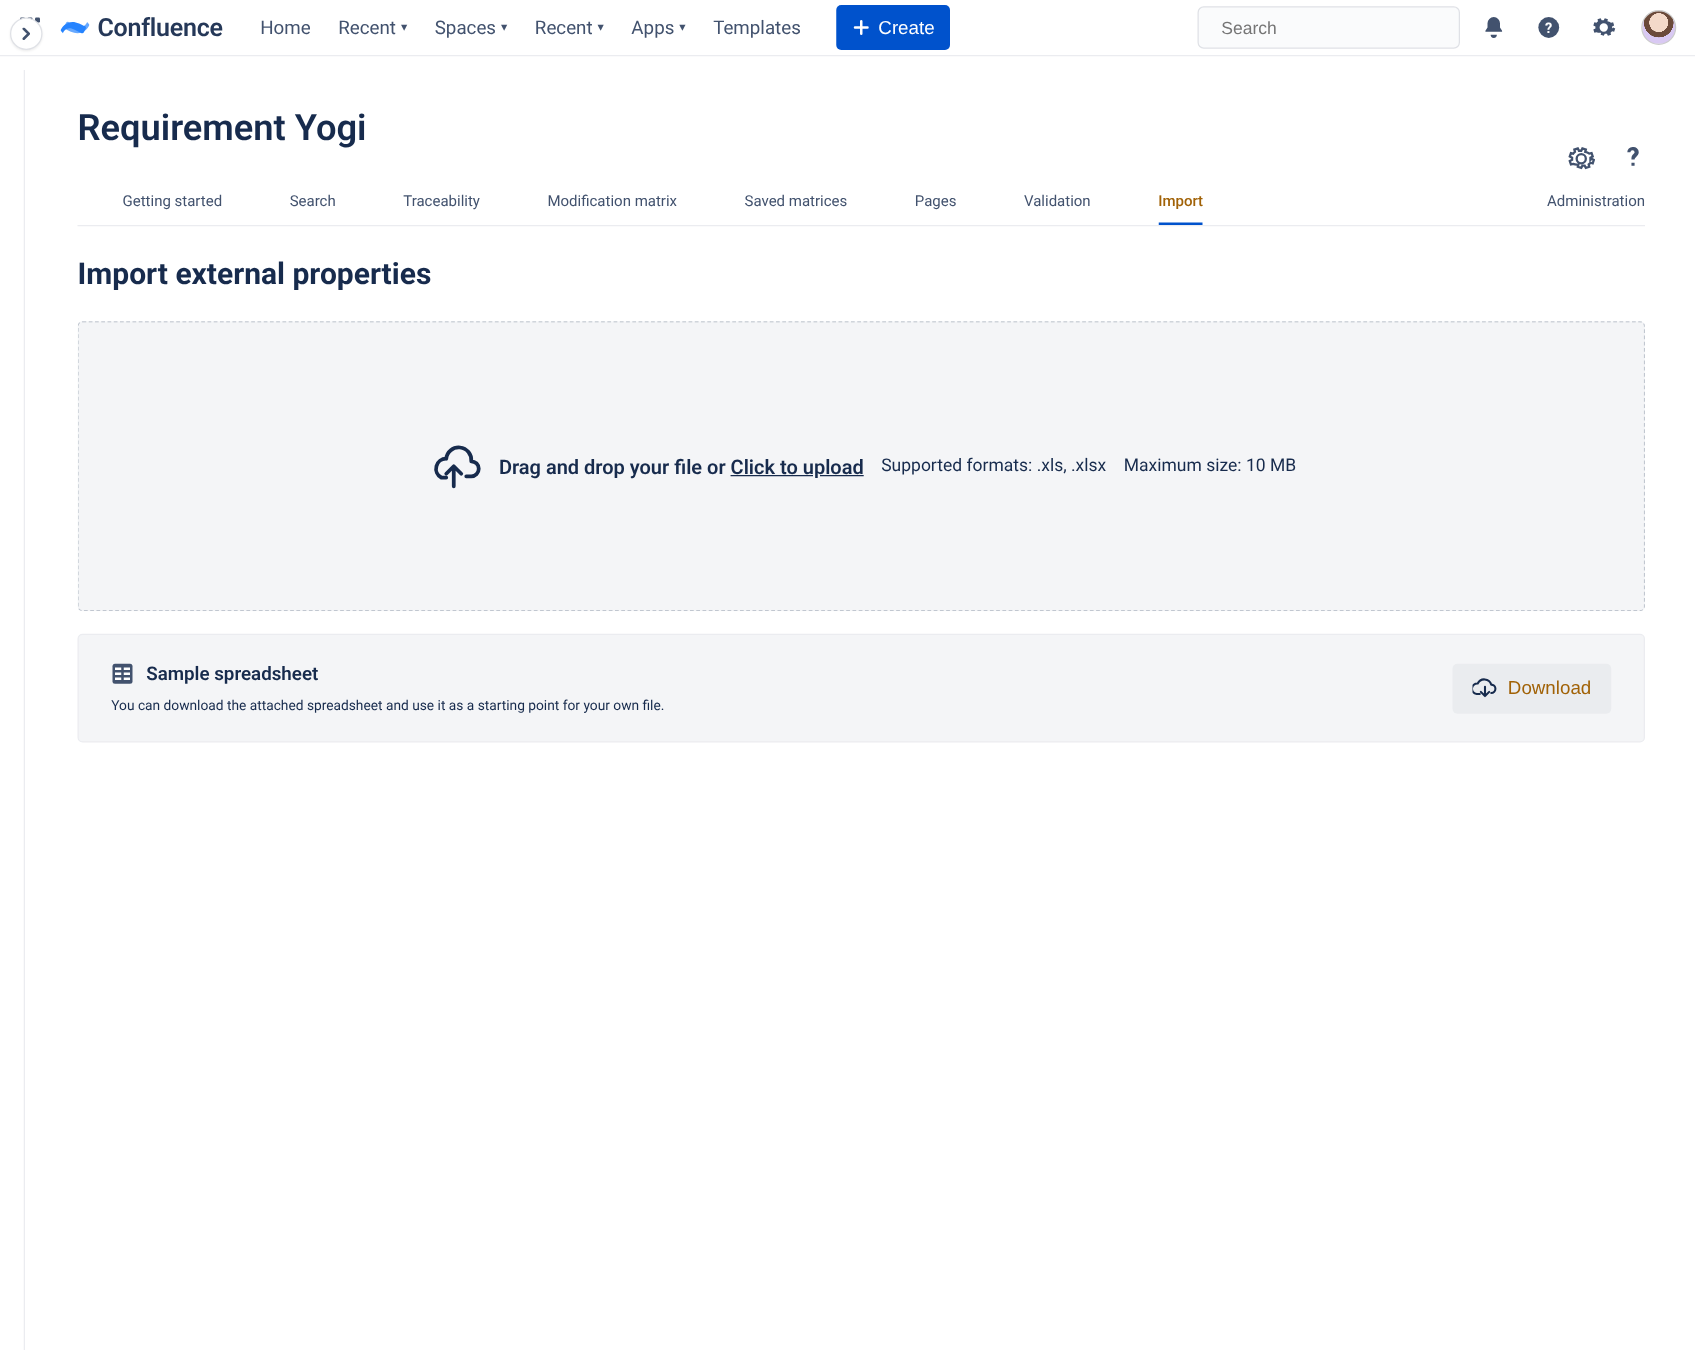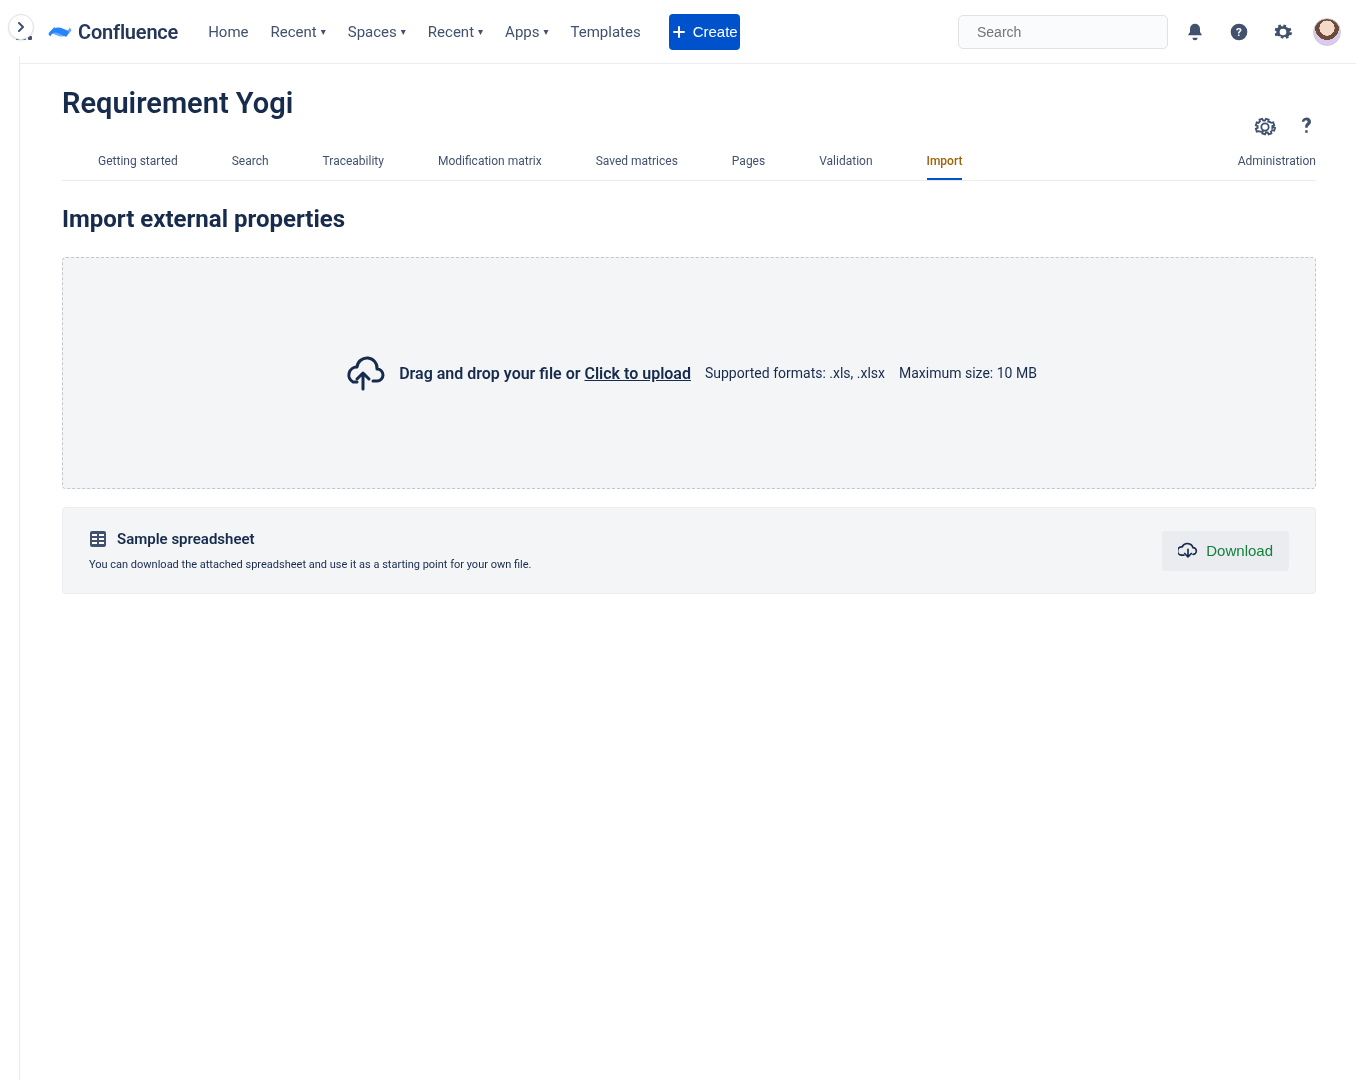--- a/index.html
+++ b/index.html
@@ -1,29 +1,29 @@
 <!DOCTYPE html>
 <html><head>
 <meta charset="utf-8">
 <style>
 * { box-sizing: border-box; margin: 0; padding: 0; }
 body { font-family: -apple-system, BlinkMacSystemFont, "Segoe UI", Roboto, Helvetica, Arial, sans-serif; color: #172B4D; background: #fff; width: 1356px; height: 1080px; overflow: hidden; }
 
 
-.topnav { display: flex; align-items: center; height: 64px; padding: 0 12px 0 8px; border-bottom: 1px solid #EBECF0; }
+.topnav { display: flex; align-items: center; height: 45px; padding: 0 12px 0 8px; border-bottom: 1px solid #EBECF0; }
 .nav-left { display: flex; align-items: center; gap: 4px; }
 .apps-btn { width: 32px; height: 32px; display:flex; align-items:center; justify-content:center; border-radius:3px; cursor:pointer; }
 .apps-grid { display:grid; grid-template-columns:repeat(3,4px); grid-template-rows:repeat(3,4px); gap:2px; }
 .apps-grid span { background:#42526E; width:4px; height:4px; border-radius:1px; }
 .brand { display:flex; align-items:center; gap:6px; margin: 0 10px 0 4px; cursor:pointer; }
 .brand-name { font-size: 20px; font-weight: 600; color:#253858; letter-spacing: -0.2px; }
 .nav-links { display:flex; align-items:center; gap: 2px; margin-left: 6px; }
 .nav-link { padding: 6px 10px; font-size: 15px; color:#42526E; cursor:pointer; border-radius:3px; display:flex; align-items:center; gap:4px; }
 .chev { font-size: 10px; color:#42526E; }
-.create-btn { margin-left: 14px; background:#0052CC; color:#fff; border:none; border-radius:4px; padding: 0 2px; height: 36px; font-size: 15px; font-weight:500; display:flex; align-items:center; gap:6px; cursor:pointer; }
+.create-btn { margin-left: 14px; background:#0052CC; color:#fff; border:none; border-radius:4px; padding: 0 12px; height: 36px; font-size: 15px; font-weight:500; display:flex; align-items:center; gap:6px; cursor:pointer; }
 .nav-right { margin-left:auto; display:flex; align-items:center; gap:10px; }
 .search-box { width: 210px; height: 34px; border:1px solid #DFE1E6; background:#FAFBFC; border-radius:5px; display:flex; align-items:center; padding:0 10px; gap:8px; }
 .search-box input { border:none; background:transparent; outline:none; font-size:14px; flex:1; color:#172B4D; }
 .icon-btn { width:34px; height:34px; display:flex; align-items:center; justify-content:center; border-radius:50%; cursor:pointer; color:#42526E; }
 .avatar { width:28px; height:28px; border-radius:50%; background: radial-gradient(circle at 50% 35%, #f3d9c9 35%, #6b4a3a 36% 55%, #d9c9f3 56%); border:1px solid #ccc; }
 
 
 .rail { position:absolute; left:0; top:56px; bottom:0; width:20px; border-right:1px solid #EBECF0; background:#fff; }
 .rail-toggle { position:absolute; top:14px; left:8px; width:26px; height:26px; border:1px solid #DFE1E6; border-radius:50%; background:#fff; display:flex; align-items:center; justify-content:center; cursor:pointer; box-shadow:0 1px 2px rgba(0,0,0,0.08); z-index:5; }
 
@@ -45,21 +45,21 @@
 .dropzone { margin-top: 24px; border:1px dashed #C1C7D0; background:#F4F5F7; border-radius:4px; height: 232px; display:flex; flex-direction:row; align-items:center; justify-content:center; gap:14px; }
 .dz-text { font-size:16px; font-weight:600; color:#172B4D; }
 .dz-link { text-decoration:underline; cursor:pointer; }
 .dz-sub { font-size:14px; color:#172B4D; }
 
 
 .panel { margin-top: 18px; background:#F4F5F7; border:1px solid #EBECF0; border-radius:4px; padding: 22px 26px; display:flex; align-items:center; }
 .panel-left { flex:1; }
 .panel-title { display:flex; align-items:flex-start; gap:10px; font-size:15px; font-weight:600; color:#172B4D; }
 .panel-desc { margin-top:10px; font-size:11px; color:#172B4D; }
-.dl-btn { background:#EAECEF; border:none; border-radius:4px; padding: 10px 16px; font-size:15px; color:#15803d; display:flex; align-items:center; gap:8px; cursor:pointer; }
+.dl-btn { background:#EAECEF; border:none; border-radius:4px; padding: 10px 16px; font-size:15px; color:#a16207; display:flex; align-items:center; gap:8px; cursor:pointer; }
 
 svg { display:block; }
 </style>
 </head>
 <body>
 
 <div class="topnav">
   <div class="nav-left">
     <div class="apps-btn">
       <div class="apps-grid">

